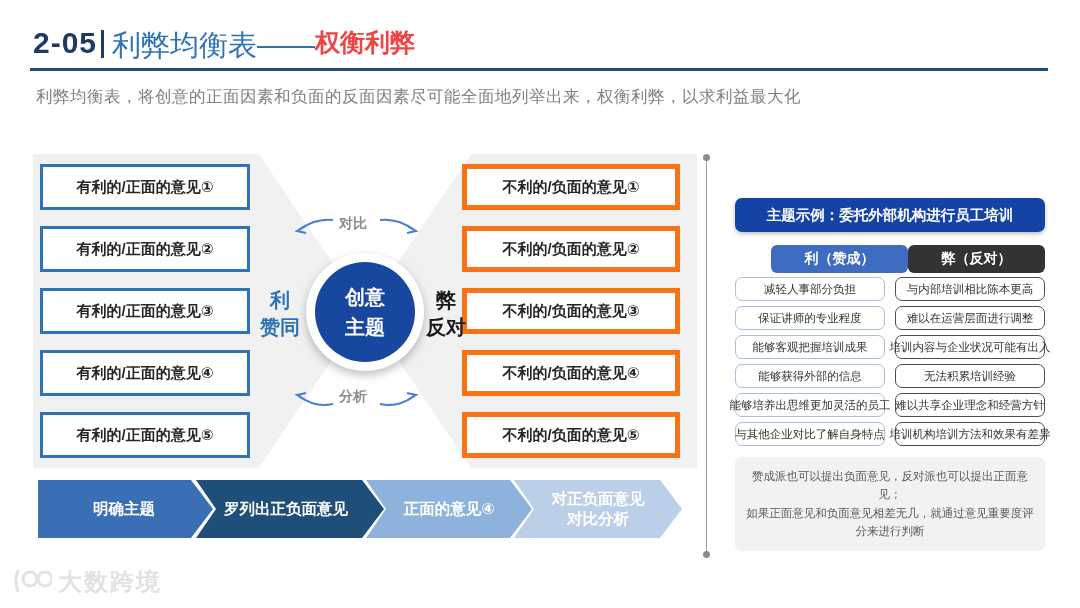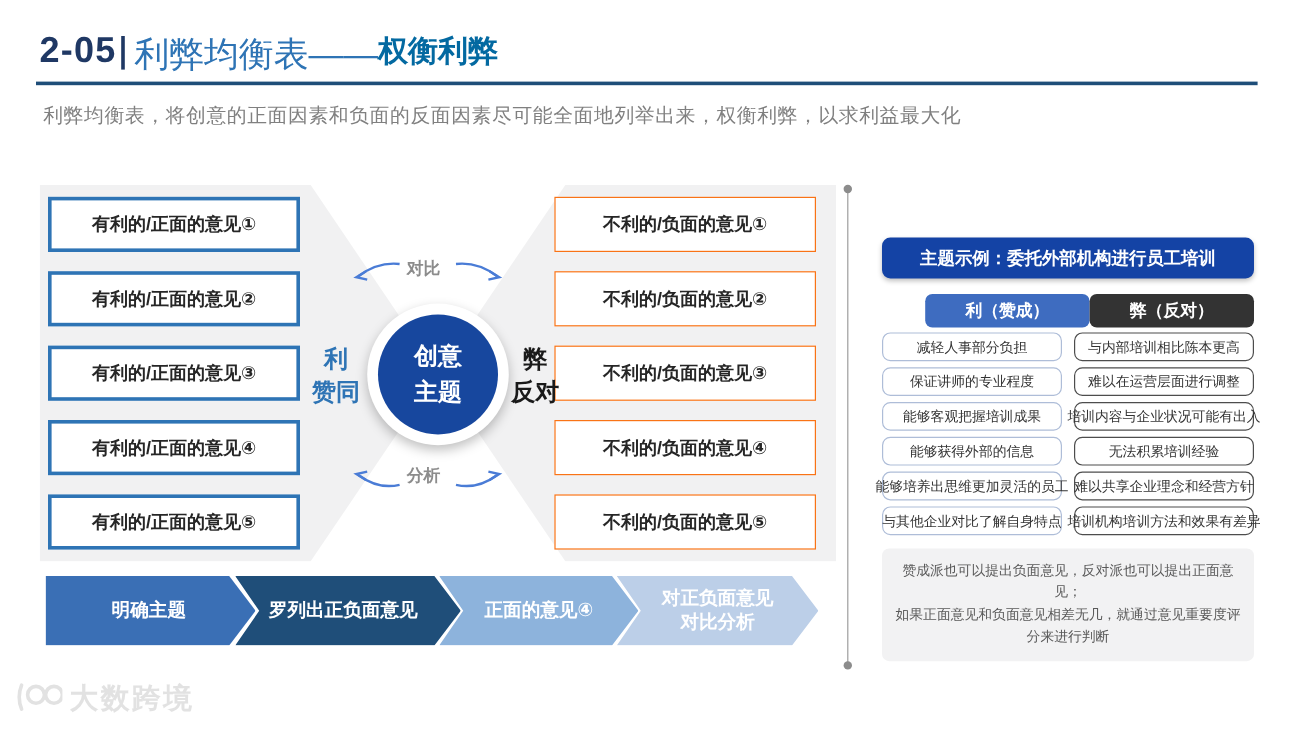--- a/index.html
+++ b/index.html
@@ -11,36 +11,36 @@
     overflow: hidden;
   }
   .stage { position: absolute; inset: 0; }
 
   
   .header { position: absolute; left: 33px; top: 26px; width: 1015px; }
   .title-row { display: flex; align-items: flex-start; white-space: nowrap; }
   .title-num { font-size: 30px; font-weight: bold; color: #1f3864; letter-spacing: 1px; }
   .title-sep { display:inline-block; width: 3px; height: 28px; background:#1f3864; margin: 0 8px 0 4px; transform: translateY(4px); }
   .title-main { font-size: 29px; font-weight: normal; color: #2e74b5; }
-  .title-sub { font-size: 25px; font-weight: 600; color: #0369a1; }
+  .title-sub { font-size: 25px; font-weight: 600; color: #ef4444; }
   .header-rule { position: absolute; left: 30px; top: 68px; width: 1018px; height: 3px; background: #1f4e79; }
   .desc { position: absolute; left: 36px; top: 86px; font-size: 16.5px; color: #808080; letter-spacing: .5px; }
 
   
   .funnel { position: absolute; background: #f1f1f2; }
   .funnel.left  { left: 33px;  top: 154px; width: 332px; height: 314px;
     clip-path: polygon(0 0, 68% 0, 100% 50%, 68% 100%, 0 100%); }
   .funnel.right { left: 365px; top: 154px; width: 332px; height: 314px;
     clip-path: polygon(32% 0, 100% 0, 100% 100%, 32% 100%, 0 50%); }
 
   .opinion-box { position: absolute; width: 210px; height: 46px;
     display: flex; align-items: center; justify-content: center;
     background: #ffffff; font-size: 15px; font-weight: bold; color: #262626; }
   .opinion-box.pro { left: 40px; border: 3px solid #2e74b5; }
-  .opinion-box.con { left: 462px; width: 218px; border: 1px solid #f97316; }
+  .opinion-box.con { left: 462px; width: 218px; border: 5px solid #f97316; }
 
   .side-label { position: absolute; width: 56px; text-align: center; line-height: 1.35; font-weight: bold; font-size: 20px; }
   .side-label.pro { left: 252px; top: 287px; color: #2e74b5; }
   .side-label.con { left: 418px; top: 287px; color: #1a1a1a; }
 
   .ring { position: absolute; left: 306px; top: 253px; width: 118px; height: 118px;
     background: #ffffff; border-radius: 50%; box-shadow: 0 4px 10px rgba(0,0,0,.25); }
   .core { position: absolute; left: 315px; top: 262px; width: 100px; height: 100px;
     background: #17479e; border-radius: 50%;
     display: flex; flex-direction: column; align-items: center; justify-content: center;

